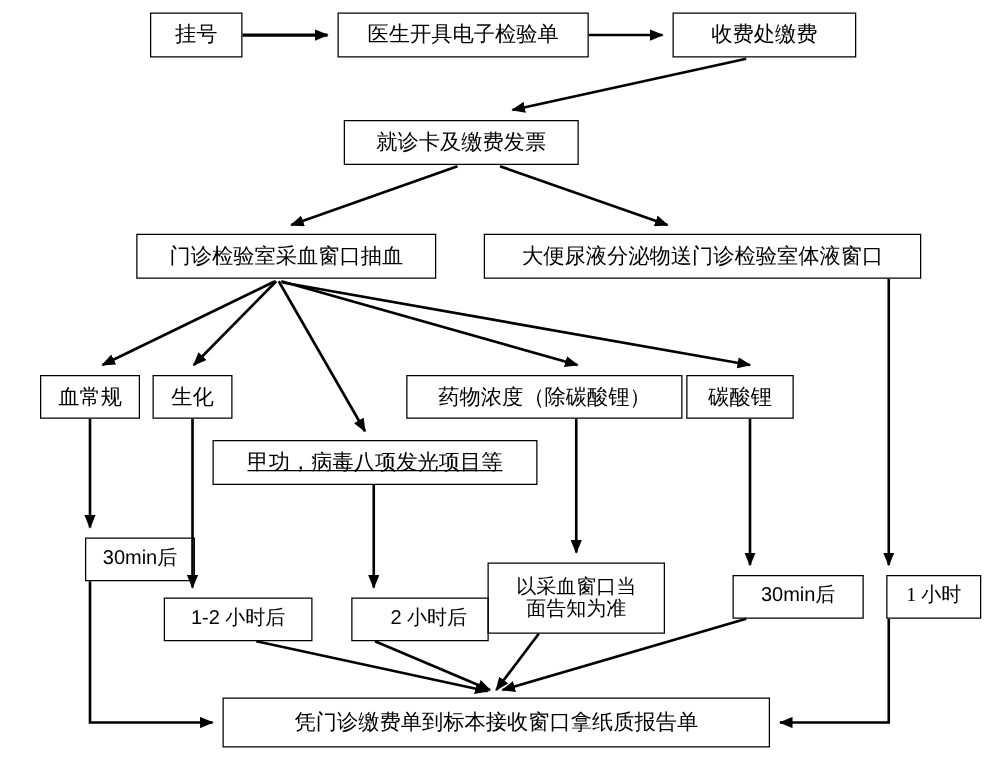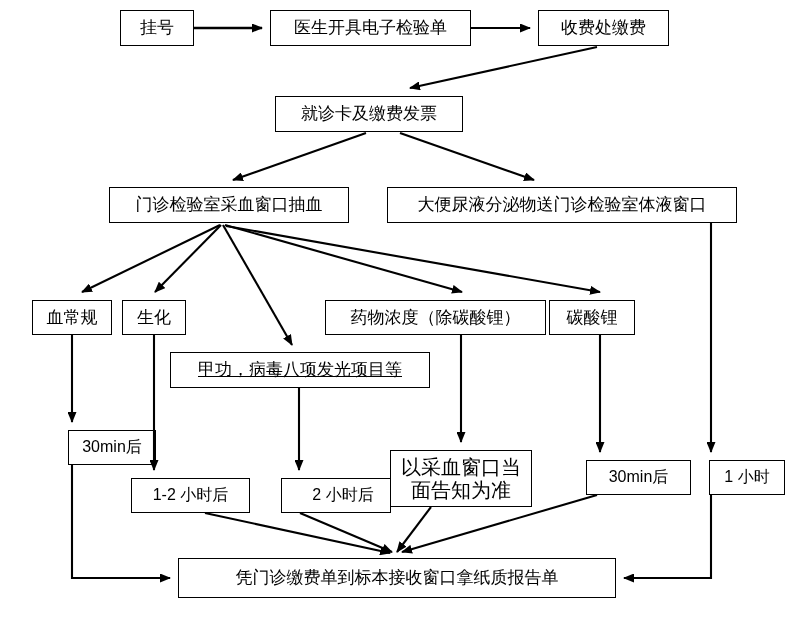--- a/index.html
+++ b/index.html
@@ -37,21 +37,21 @@
     justify-content: center;
     text-align: center;
     color: #000000;
     font-size: 17px;
     line-height: 1.15;
     letter-spacing: 0px;
     white-space: pre-line;
     font-family: "Liberation Sans", "DejaVu Sans", sans-serif;
   }
   .node-box.small-text { font-size: 16px; margin-left: 36px; }
-  .node-box.two-line { line-height: 1.12; font-size: 20px; }
+  .node-box.two-line { line-height: 1.12; font-size: 16px; }
   .edge-line {
     stroke: #000000;
     fill: none;
   }
   .edge-med  { stroke-width: 2.1; }
   .edge-thick{ stroke-width: 2.6; }
 </style>
 </head>
 <body>
 
@@ -105,21 +105,21 @@
 
     <path class="edge-line edge-med" d="M597,495 L402,552" marker-end="url(#arrowhead)"></path>
 
     <path class="edge-line edge-med" d="M711,495 L711,578 L624,578" marker-end="url(#arrowhead)"></path>
   </svg>
 
   <div class="node-box" style="left:120px; top:10px; width:74px; height:36px;">挂号</div>
 
   <div class="node-box" style="left:270px; top:10px; width:201px; height:36px;">医生开具电子检验单</div>
 
-  <div class="node-box" style="left:538px; top:10px; width:131px; height:36px;">收费处缴费</div>
+  <div class="node-box" style="left:538px; top:10px; width:147px; height:36px;">收费处缴费</div>
 
   <div class="node-box" style="left:275px; top:96px; width:188px; height:36px;">就诊卡及缴费发票</div>
 
   <div class="node-box" style="left:109px; top:187px; width:240px; height:36px;">门诊检验室采血窗口抽血</div>
 
   <div class="node-box" style="left:387px; top:187px; width:350px; height:36px;">大便尿液分泌物送门诊检验室体液窗口</div>
 
   <div class="node-box" style="left:32px; top:300px; width:80px; height:35px;">血常规</div>
 
   <div class="node-box" style="left:122px; top:300px; width:64px; height:35px;">生化</div>
@@ -134,17 +134,17 @@
 
   <div class="node-box small-text" style="left:95px; top:478px; width:119px; height:35px;">1-2 小时后</div>
 
   <div class="node-box small-text" style="left:245px; top:478px; width:110px; height:35px;padding-left:14px;">2 小时后</div>
 
   <div class="node-box two-line" style="left:390px; top:450px; width:142px; height:57px;">以采血窗口当
 面告知为准</div>
 
   <div class="node-box small-text" style="left:550px; top:460px; width:105px; height:35px;">30min后</div>
 
-  <div class="node-box small-text" style="left:673px; top:460px; width:76px; height:35px;">1 小时</div>
+  <div class="node-box small-text" style="left:673px; top:460px; width:76px; height:35px;font-family:Liberation Serif, serif;">1 小时</div>
 
   <div class="node-box" style="left:178px; top:558px; width:438px; height:40px;">凭门诊缴费单到标本接收窗口拿纸质报告单</div>
 
 </div>
 
 </body></html>

